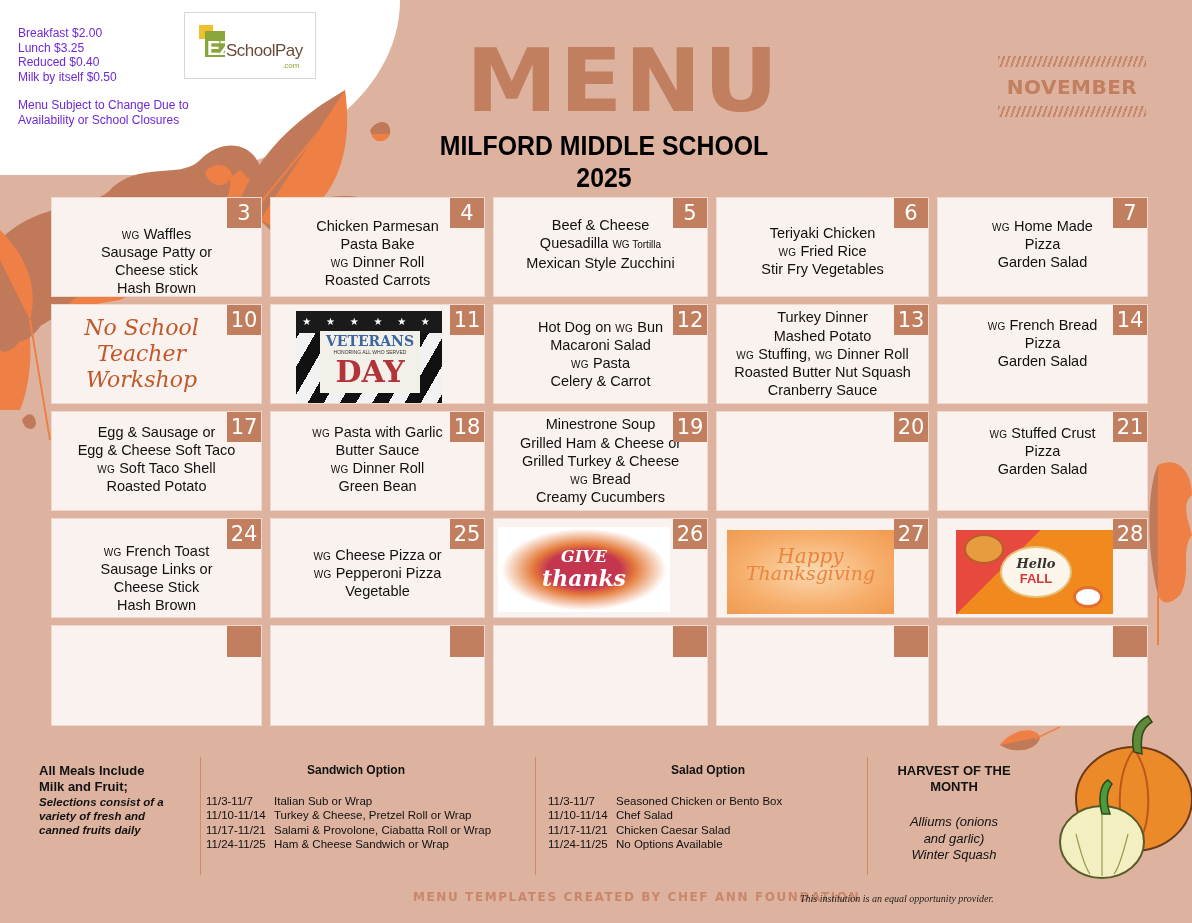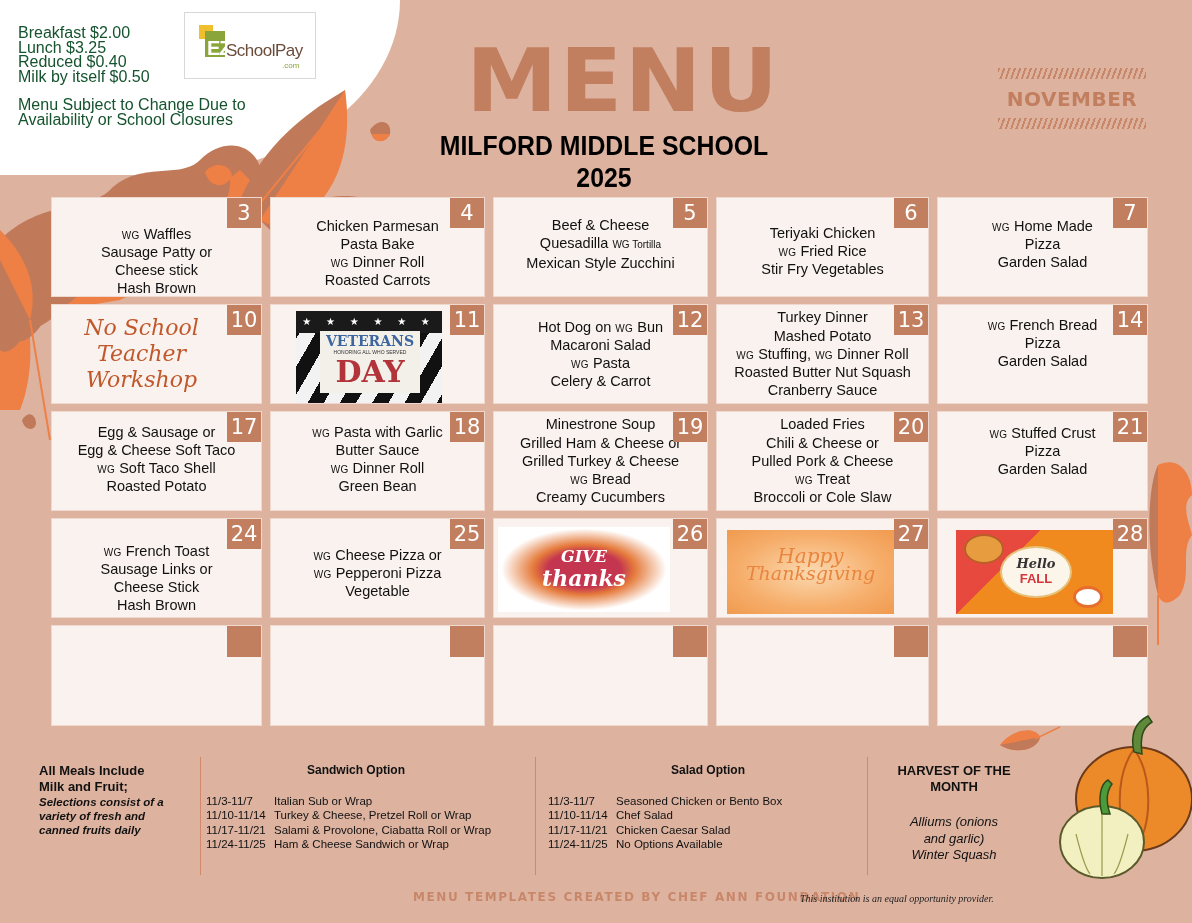--- a/index.html
+++ b/index.html
@@ -11,21 +11,21 @@
     color: #111;
   }
   .bg-white-blob {
     position: absolute; left: 0; top: 0; width: 400px; height: 175px;
     background: #fff;
     border-bottom-right-radius: 60% 100%;
   }
   .leaf { position: absolute; }
   .prices {
     position: absolute; left: 18px; top: 26px;
-    font-size: 16px; line-height: 14.5px; color: #14532d;
+    font-size: 12px; line-height: 14.5px; color: #6d28d9;
   }
   .prices .gap { height: 14px; }
   .logo {
     position: absolute; left: 184px; top: 12px; width: 132px; height: 67px;
     background: #fff; border: 1px solid #d8d8d8;
   }
   .logo .sq1 { position:absolute; left:14px; top:12px; width:14px; height:14px; background:#f0bf2e; }
   .logo .sq2 { position:absolute; left:20px; top:18px; width:20px; height:26px; background:#8aa53a; }
   .logo .ez { position:absolute; left:22px; top:24px; font-size:20px; color:#fff; font-weight:bold; letter-spacing:-1px;}
   .logo .brand { position:absolute; left:41px; top:28px; font-size:17px; color:#6b4b3a; letter-spacing:-0.5px;}
@@ -35,21 +35,21 @@
     position: absolute; left: 466px; top: 42px;
     font-family: "DejaVu Sans", sans-serif; font-weight: bold;
     font-size: 92px; line-height: 80px; letter-spacing: 2px;
     color: #c27f5f; transform: scaleY(0.95);
   }
   .school {
     position: absolute; left: 0; width: 1208px; top: 130px; text-align: center;
     font-weight: bold; font-size: 27px; line-height: 32px; color: #000;
     font-family: "Liberation Sans", sans-serif; transform: scaleX(0.92);
   }
-  .month-wrap { position: absolute; left: 998px; top: 68px; width: 148px; text-align: center; }
+  .month-wrap { position: absolute; left: 998px; top: 56px; width: 148px; text-align: center; }
   .hatch {
     height: 11px;
     background: repeating-linear-gradient(110deg, #c9876a 0 2px, transparent 2px 5px);
   }
   .month {
     font-family: "DejaVu Sans", sans-serif; font-weight: bold;
     color: #c27f5f; font-size: 20px; margin: 8px 0 7px; letter-spacing: 0.5px;
   }
 
   .grid {
@@ -324,27 +324,20 @@
       <div class="items">
         <div class="line"><span class="">Minestrone Soup</span> </div>
         <div class="line"><span class="">Grilled Ham &amp; Cheese or</span> </div>
         <div class="line"><span class="">Grilled Turkey &amp; Cheese</span> </div>
         <div class="line"><span class="wg" style="font-variant: small-caps; font-size: 14px;">wg</span> <span class="">Bread</span> </div>
         <div class="line"><span class="">Creamy Cucumbers</span> </div>
       </div>
       <div class="day-num">19</div>
     </div>
     <div class="cell">
-      <div class="items">
-        <div class="line"><span class="">Loaded Fries</span> </div>
-        <div class="line"><span class="">Chili &amp; Cheese or</span> </div>
-        <div class="line"><span class="">Pulled Pork &amp; Cheese</span> </div>
-        <div class="line"><span class="wg" style="font-variant: small-caps; font-size: 14px;">wg</span> <span class="">Treat</span> </div>
-        <div class="line"><span class="">Broccoli or Cole Slaw</span> </div>
-      </div>
       <div class="day-num">20</div>
     </div>
     <div class="cell">
       <div class="items" style="margin-bottom: 20px;">
         <div class="line"><span class="wg" style="font-variant: small-caps; font-size: 14px;">wg</span> <span class="">Stuffed Crust</span> </div>
         <div class="line"><span class="">Pizza</span> </div>
         <div class="line"><span class="">Garden Salad</span> </div>
       </div>
       <div class="day-num">21</div>
     </div>

